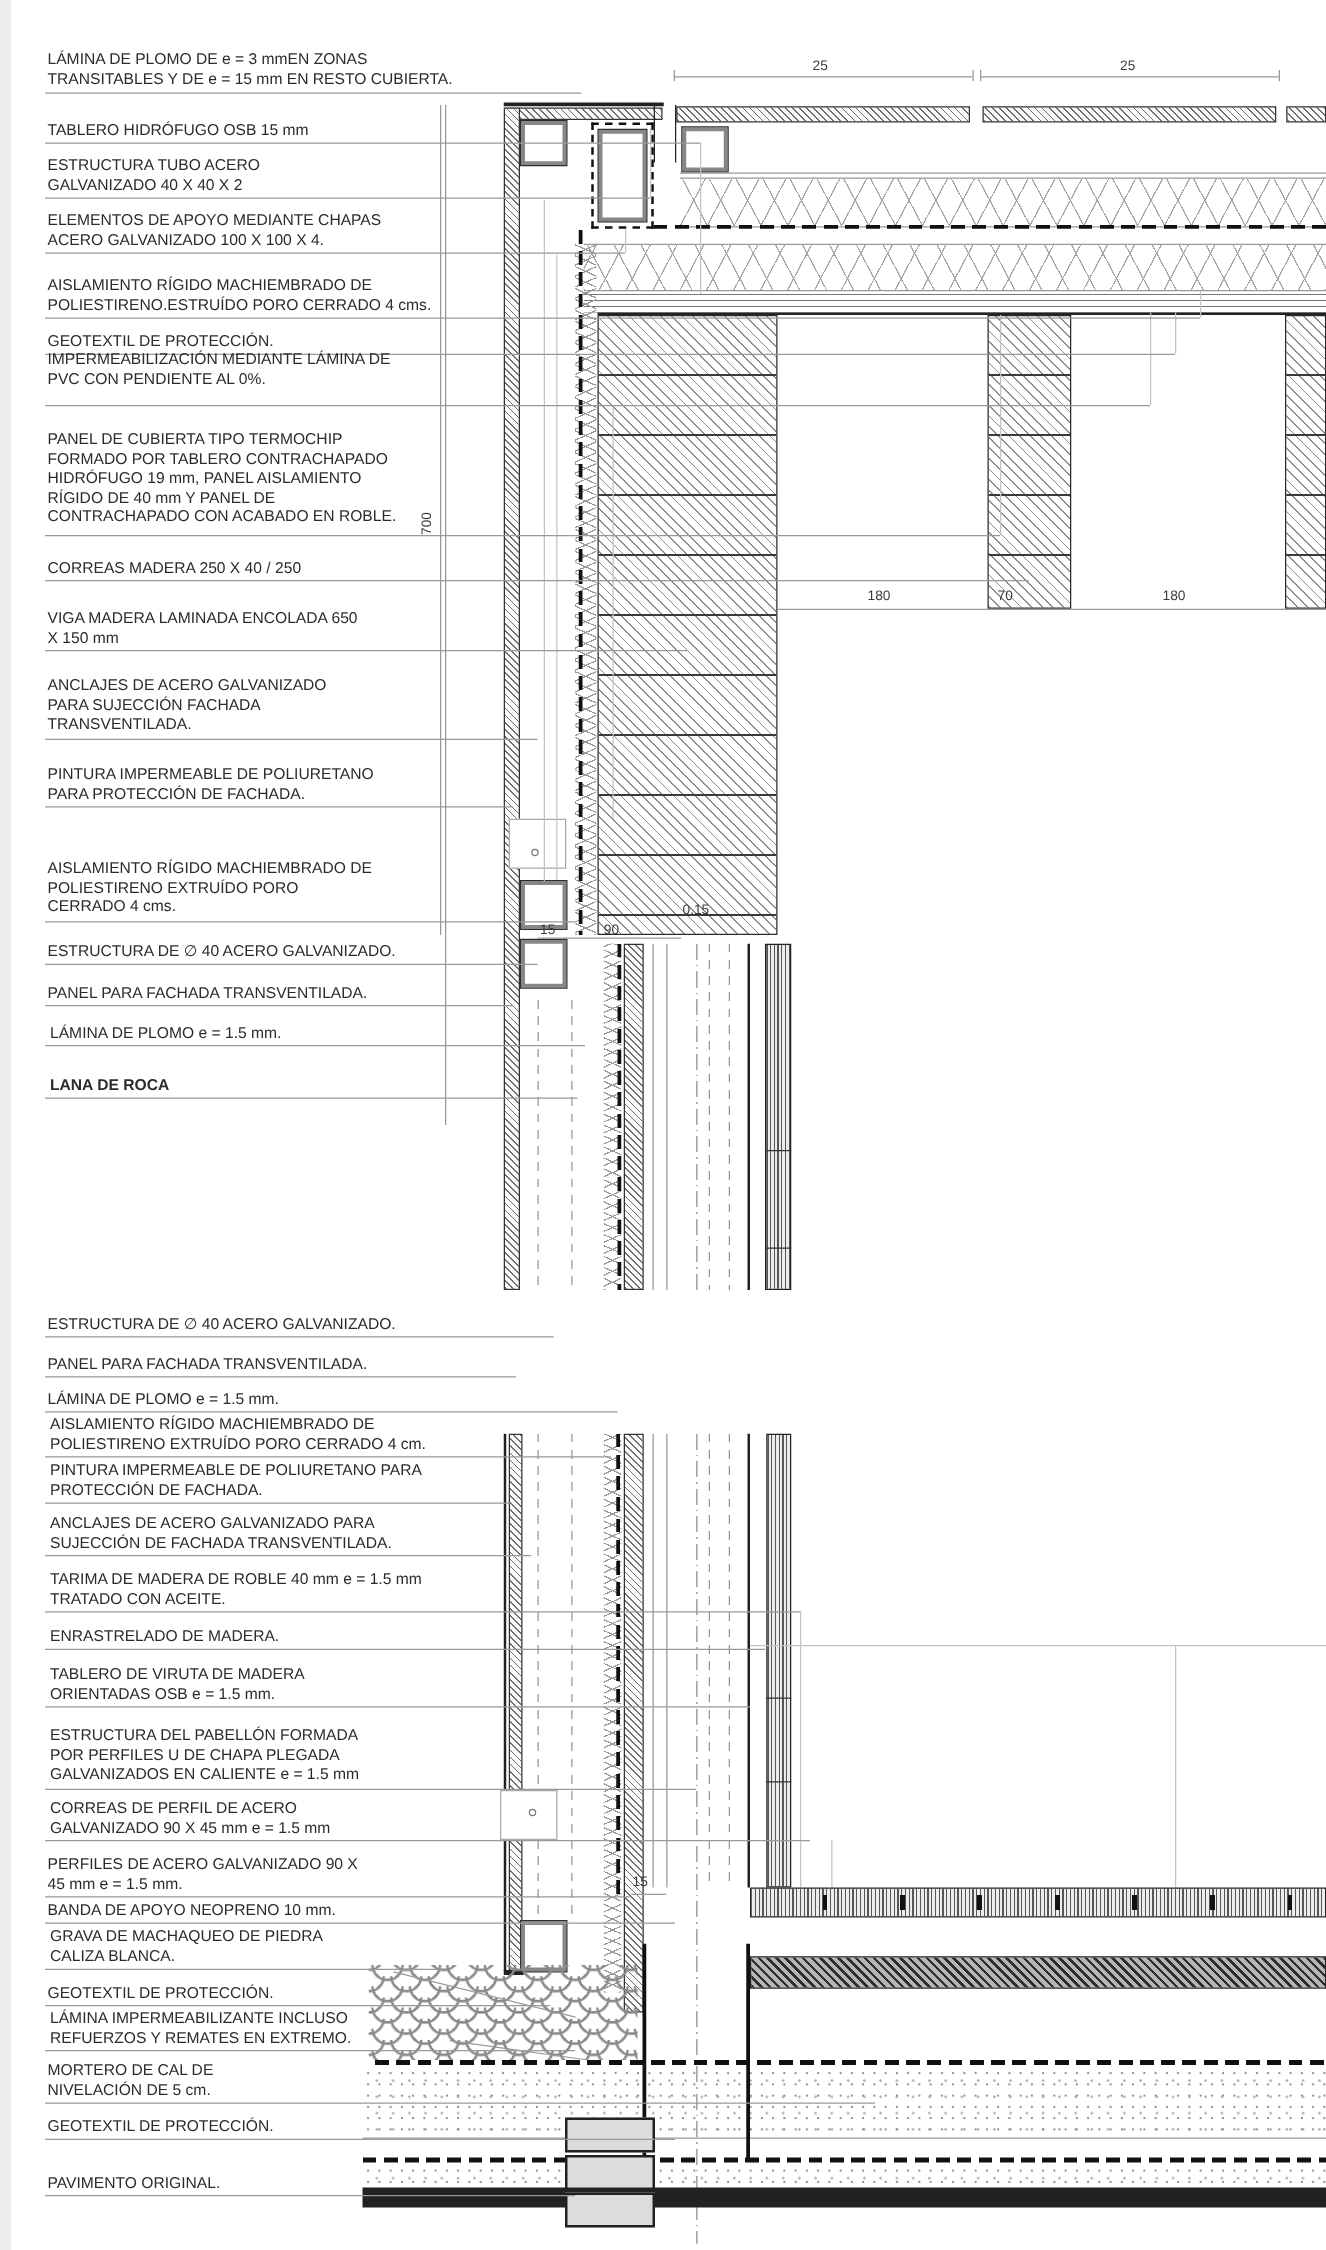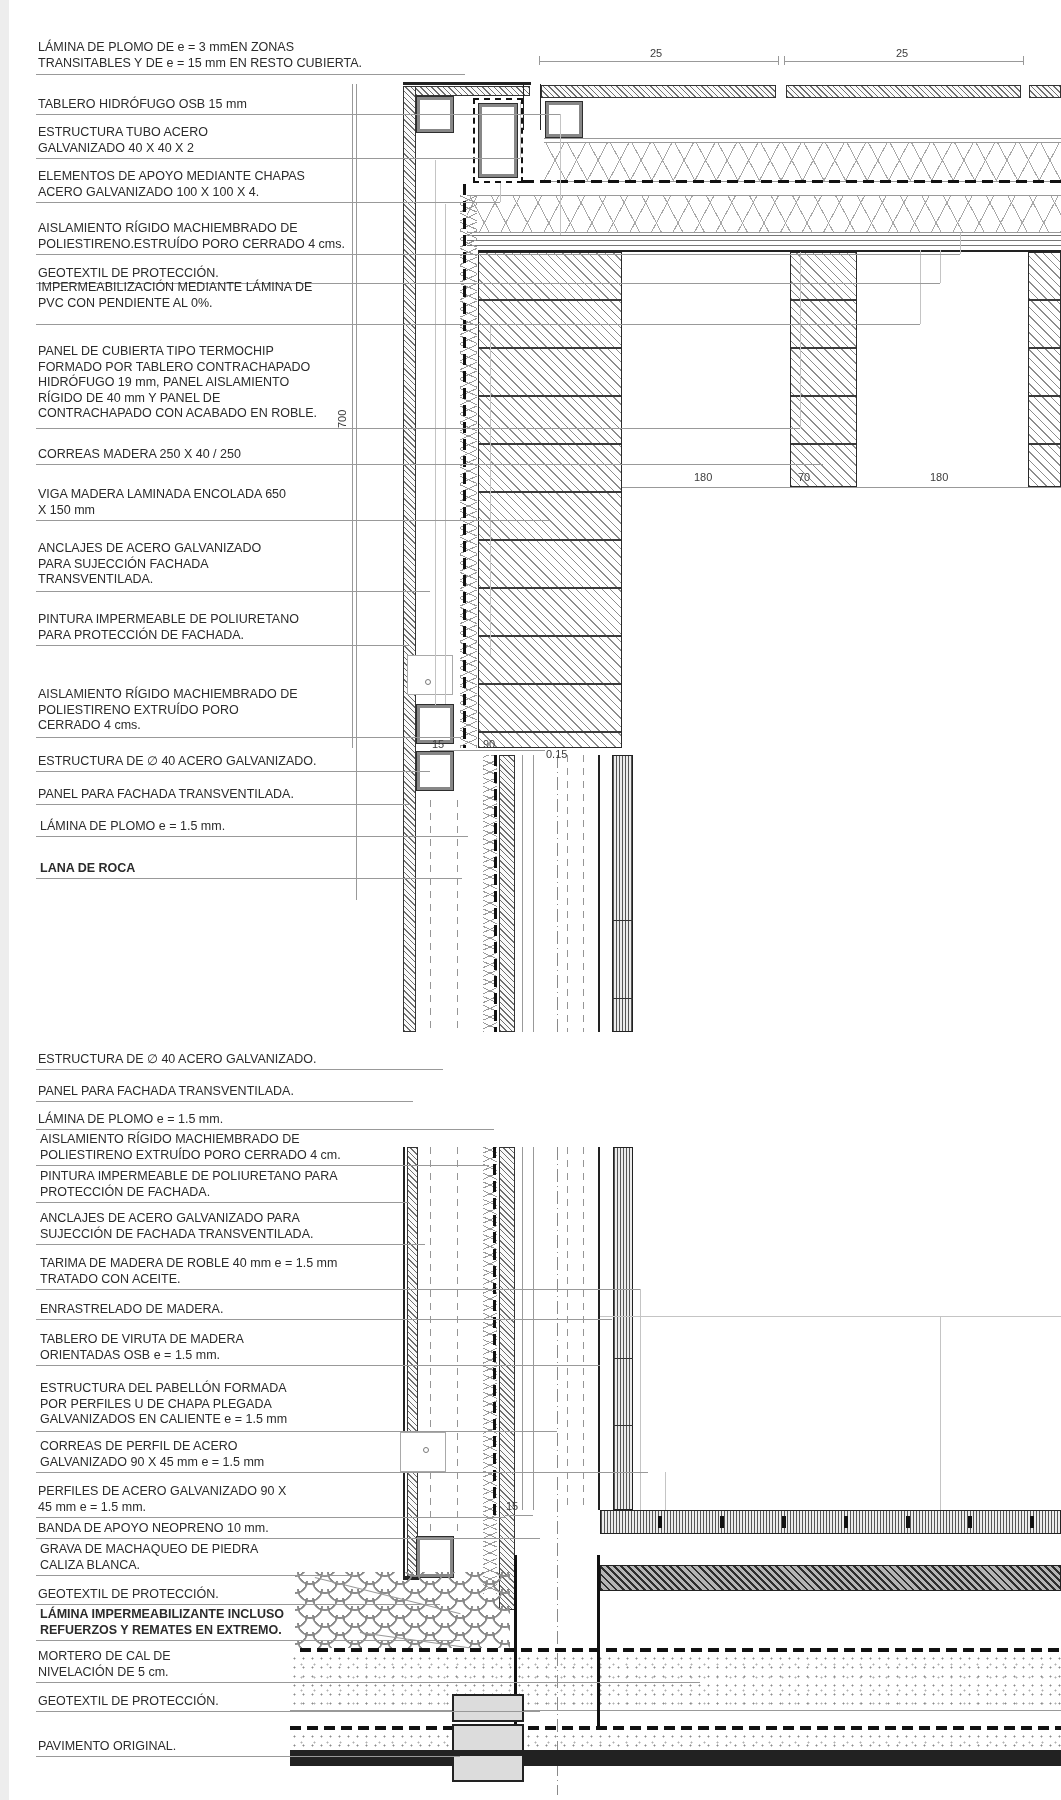--- a/index.html
+++ b/index.html
@@ -262,34 +262,34 @@
       <div class="label" style="left: 38px; top: 1484px;">PERFILES DE ACERO GALVANIZADO  90 X
 45 mm e = 1.5 mm.</div>
       <div class="abs hline" style="left: 36px; top: 1517px; width: 469px;"></div>
       <div class="label" style="left: 38px; top: 1521px;">BANDA DE APOYO NEOPRENO 10 mm.</div>
       <div class="abs hline" style="left: 36px; top: 1538px; width: 504px;"></div>
       <div class="label" style="left: 40px; top: 1542px;">GRAVA DE MACHAQUEO DE PIEDRA
 CALIZA BLANCA.</div>
       <div class="abs hline" style="left: 36px; top: 1575px; width: 319px;"></div>
       <div class="label" style="left: 38px; top: 1587px;">GEOTEXTIL DE PROTECCIÓN.</div>
       <div class="abs hline" style="left: 36px; top: 1604px; width: 404px;"></div>
-      <div class="label" style="left: 40px; top: 1607px; font-weight: bold;">LÁMINA IMPERMEABILIZANTE INCLUSO
+      <div class="label" style="left: 40px; top: 1607px;">LÁMINA IMPERMEABILIZANTE INCLUSO
 REFUERZOS Y REMATES EN EXTREMO.</div>
       <div class="abs hline" style="left: 36px; top: 1640px; width: 424px;"></div>
       <div class="label" style="left: 38px; top: 1649px;">MORTERO DE CAL DE
 NIVELACIÓN DE 5 cm.</div>
       <div class="abs hline" style="left: 36px; top: 1682px; width: 664px;"></div>
       <div class="label" style="left: 38px; top: 1694px;">GEOTEXTIL DE PROTECCIÓN.</div>
       <div class="abs hline" style="left: 36px; top: 1711px; width: 504px;"></div>
       <div class="label" style="left: 38px; top: 1739px;">PAVIMENTO ORIGINAL.</div>
       <div class="abs hline" style="left: 36px; top: 1756px; width: 424px;"></div>
       <div class="dim" style="left: 650px; top: 47px;">25</div>
       <div class="dim" style="left: 896px; top: 47px;">25</div>
       <div class="dim rot" style="left: 336px; top: 428px;">700</div>
       <div class="dim" style="left: 694px; top: 471px;">180</div>
       <div class="dim" style="left: 798px; top: 471px;">70</div>
       <div class="dim" style="left: 930px; top: 471px;">180</div>
       <div class="dim" style="left: 432px; top: 738px;">15</div>
       <div class="dim" style="left: 483px; top: 738px;">90</div>
-      <div class="dim" style="left: 522px; top: 748px; padding-left: 24px;">0.15</div>
+      <div class="dim" style="left: 522px; top: 722px; padding-left: 24px;">0.15</div>
       <div class="dim" style="left: 506px; top: 1500px;">15</div>
     </div>
 </div>
 
 </body></html>

